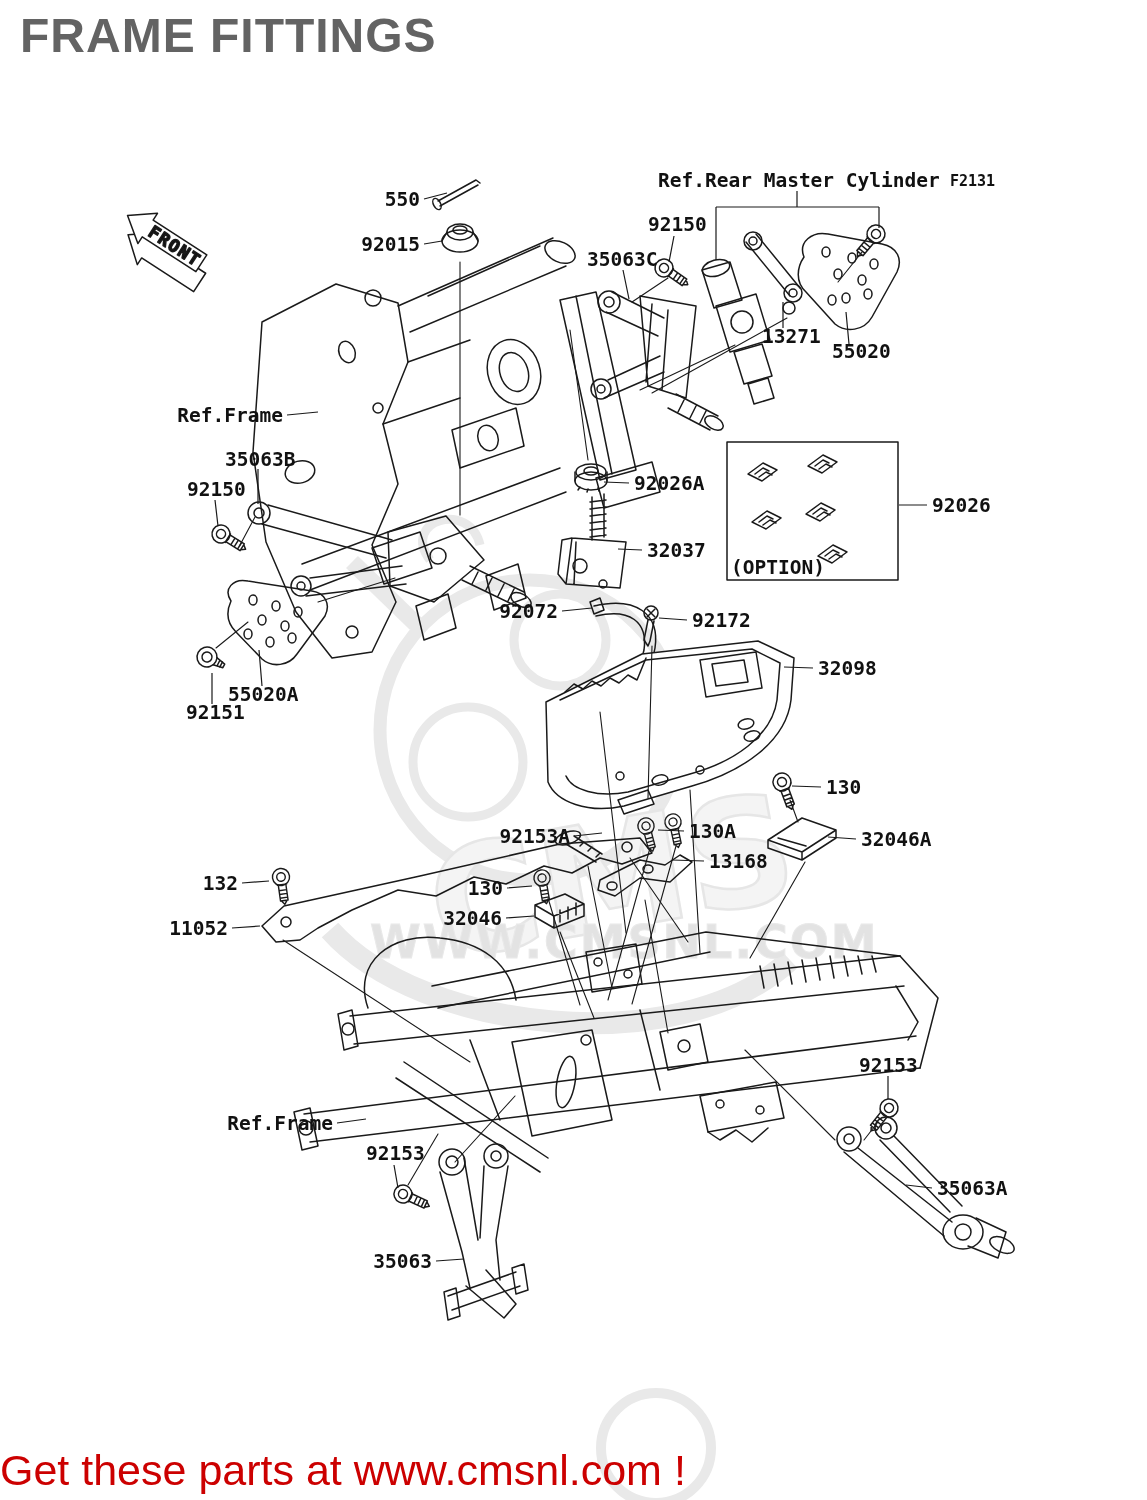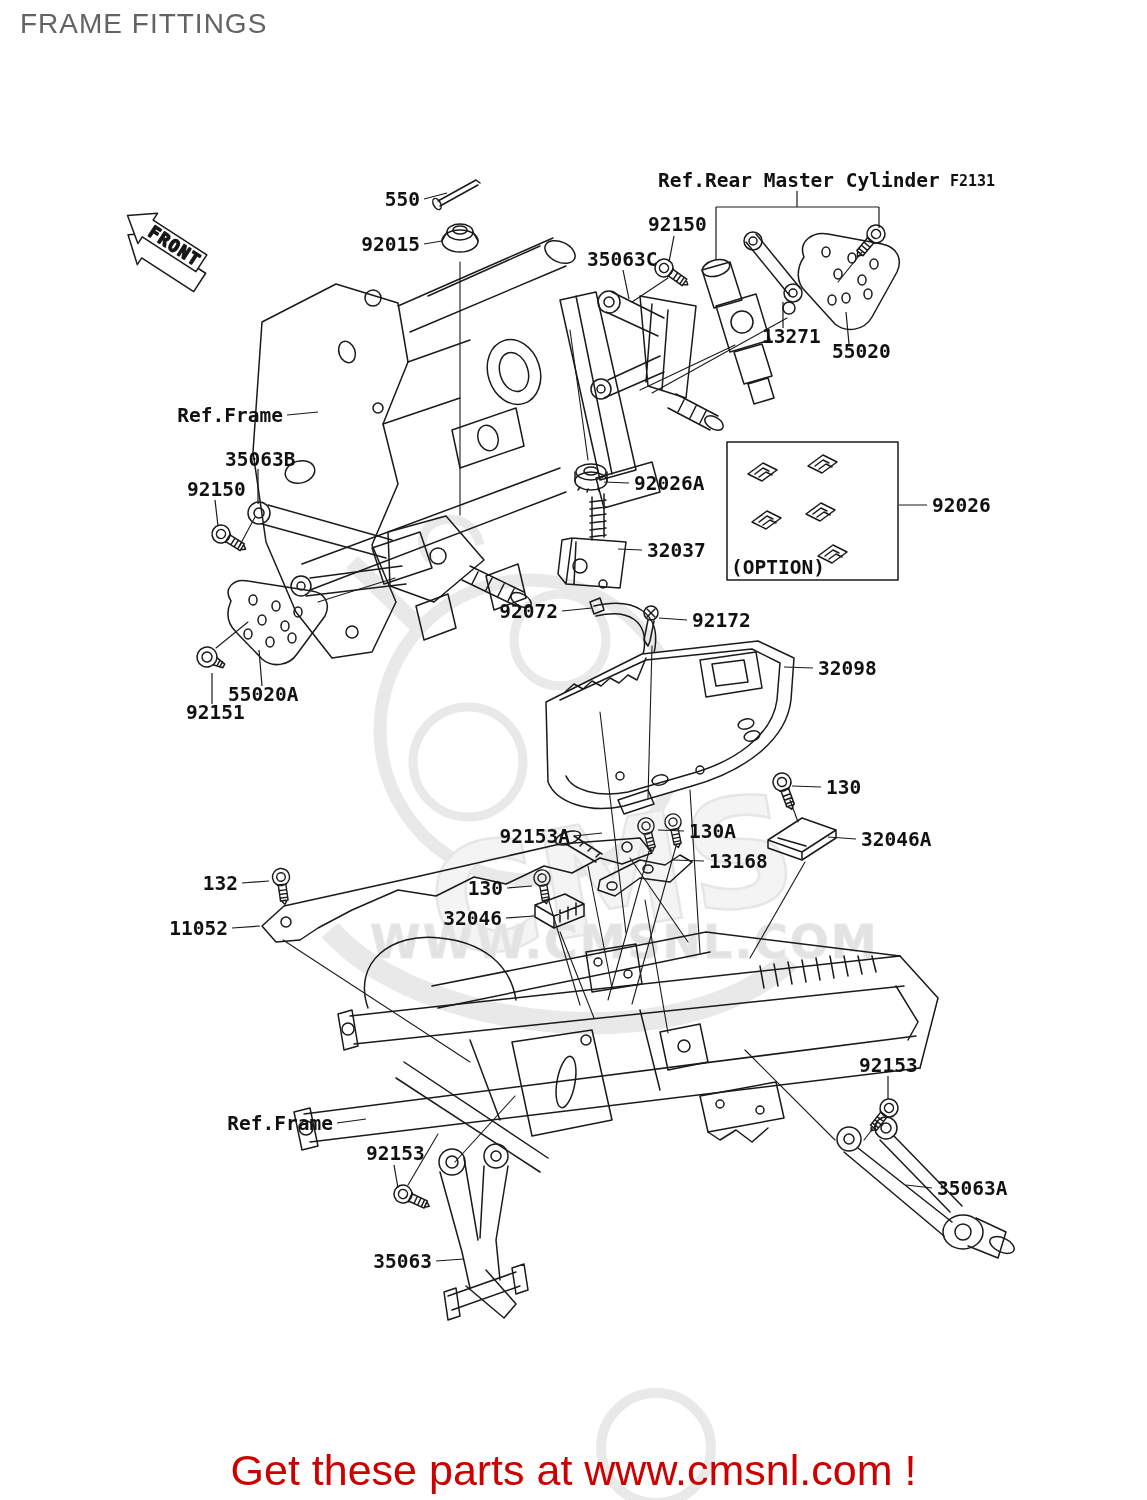--- a/index.html
+++ b/index.html
@@ -3,24 +3,24 @@
 <meta charset="utf-8">
 <style>
   html,body{margin:0;padding:0;}
   body{
     width:1147px;height:1500px;position:relative;overflow:hidden;
     background:#ffffff;font-family:"DejaVu Sans",sans-serif;
   }
   .page-title{
     position:absolute;left:20px;top:8px;
     font-family:"Liberation Sans",sans-serif;
-    font-size:28px;color:#636363;letter-spacing:1px;font-weight:400;
+    font-size:48px;color:#636363;letter-spacing:1px;font-weight:700;
   }
   .footer-cta{
-    position:absolute;left:0;right:0;top:1446px;text-align:center;
+    position:absolute;left:0;right:0;top:1446px;text-align:left;
     font-family:"Liberation Sans",sans-serif;
     font-size:43px;color:#cc0000;
   }
   svg{position:absolute;left:0;top:0;}
   .art, .art path, .art line, .art circle, .art ellipse, .art rect, .art polyline{
     fill:none;stroke:#1a1a1a;stroke-width:1.5;stroke-linecap:round;stroke-linejoin:round;
   }
   .art .fw{fill:#ffffff;}
   .thin, .thin path, .thin line{stroke-width:1.1;}
   .leader{fill:none;stroke:#1a1a1a;stroke-width:1.2;}

